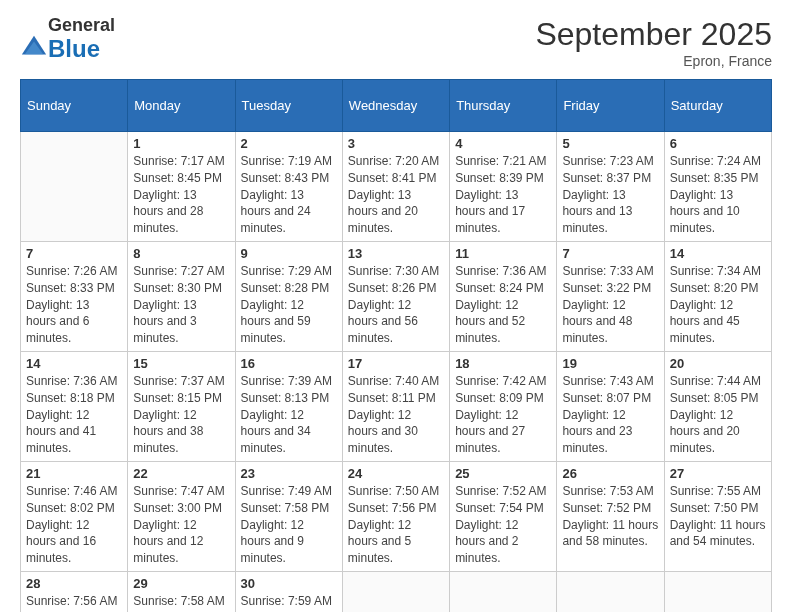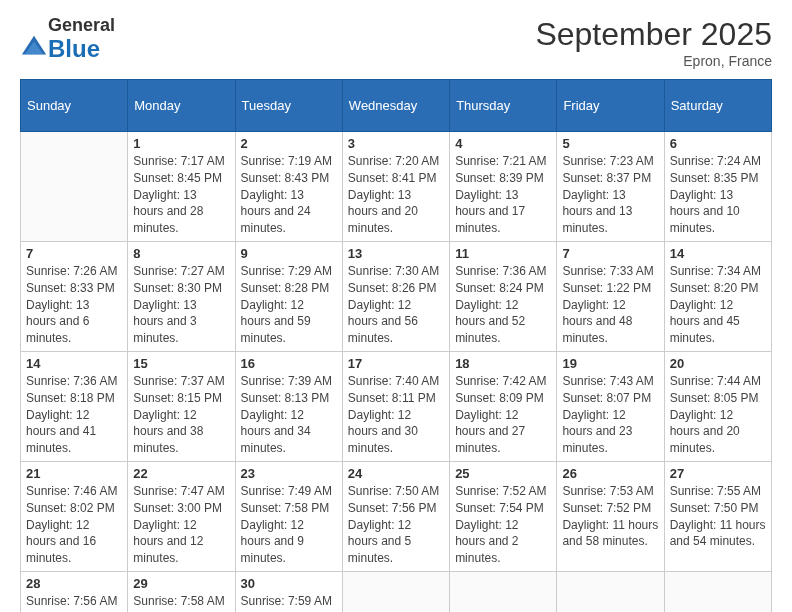--- a/index.html
+++ b/index.html
@@ -210,21 +210,21 @@
           <td>
             <span class="day-num">11</span>
             <div class="day-info">Sunrise: 7:36 AM
 Sunset: 8:24 PM
 Daylight: 12 hours
 and 52 minutes.</div>
           </td>
           <td>
             <span class="day-num">7</span>
             <div class="day-info">Sunrise: 7:33 AM
-Sunset: 1:22 PM
+Sunset: 3:22 PM
 Daylight: 12 hours
 and 48 minutes.</div>
           </td>
           <td>
             <span class="day-num">14</span>
             <div class="day-info">Sunrise: 7:34 AM
 Sunset: 8:20 PM
 Daylight: 12 hours
 and 45 minutes.</div>
           </td>

